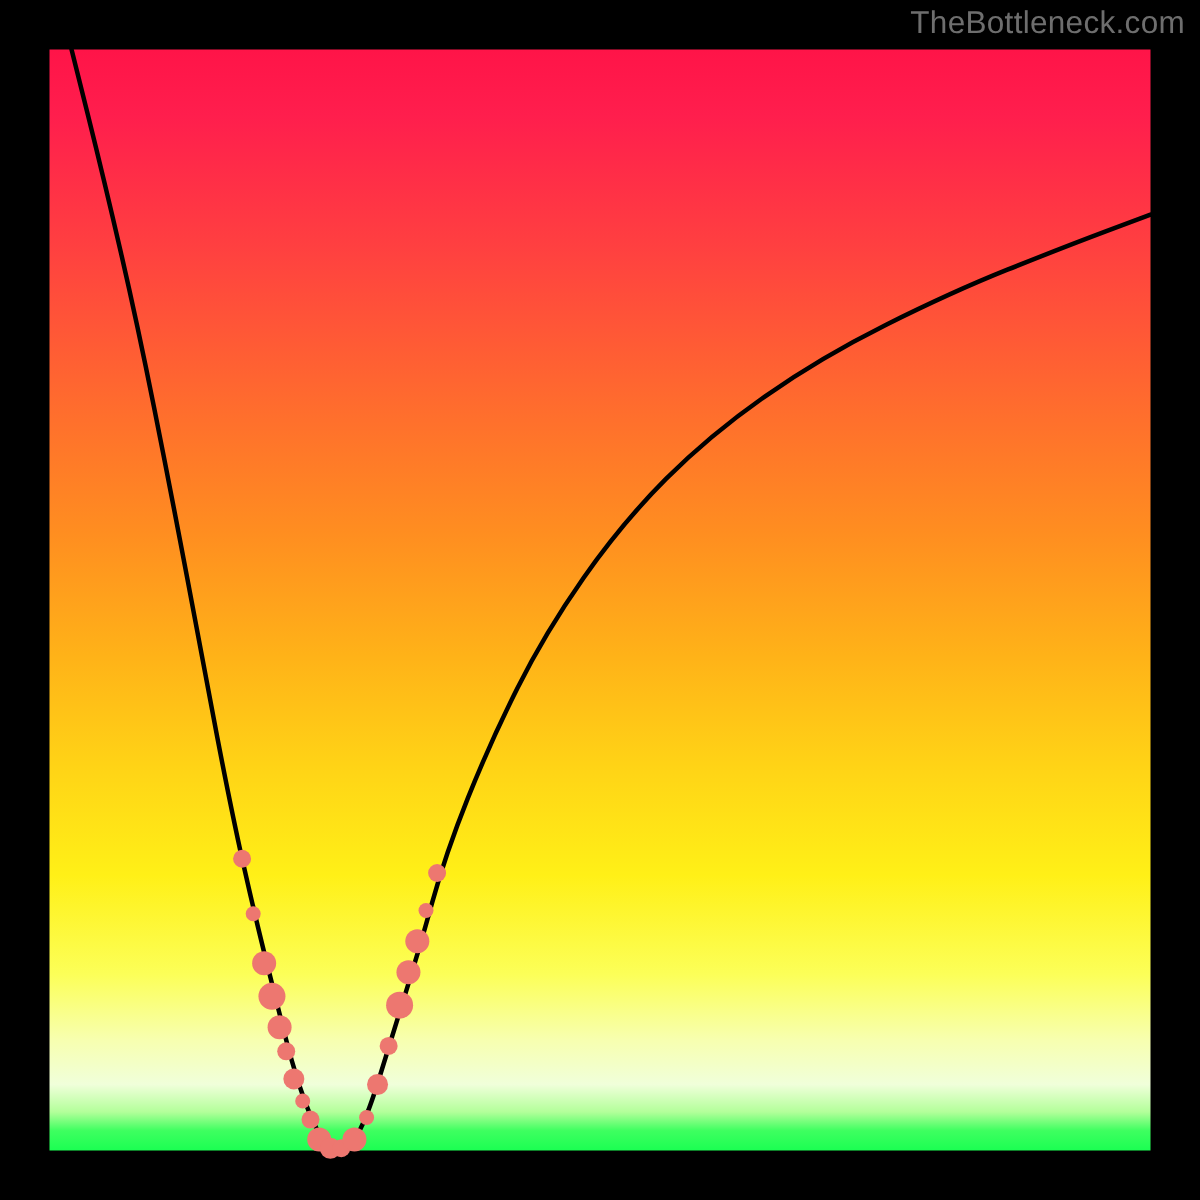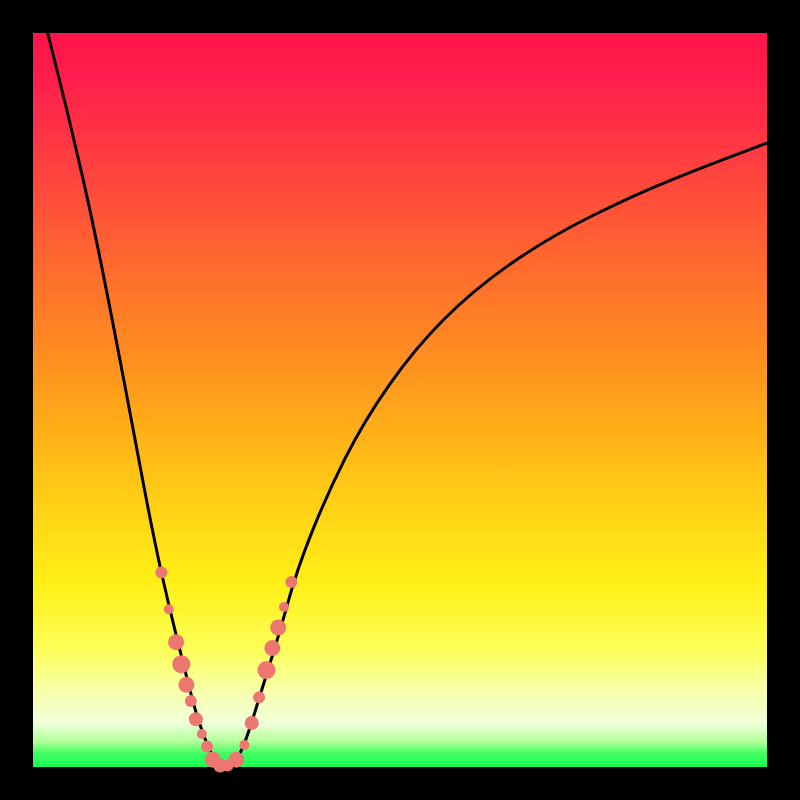--- a/index.html
+++ b/index.html
@@ -84,13 +84,14 @@
           <circle cx="218.7" cy="690.0" r="7" fill="#ed7770"></circle>
           <circle cx="226.1" cy="664.3" r="6" fill="#ed7770"></circle>
           <circle cx="233.4" cy="637.1" r="9" fill="#ed7770"></circle>
           <circle cx="239.3" cy="615.1" r="8" fill="#ed7770"></circle>
           <circle cx="245.2" cy="594.5" r="8" fill="#ed7770"></circle>
           <circle cx="251.0" cy="574.0" r="5" fill="#ed7770"></circle>
           <circle cx="258.4" cy="549.0" r="6" fill="#ed7770"></circle>
         </g>
     </svg>
   </div>
+  <div class="watermark">TheBottleneck.com</div>
 </div>
 
 </body></html>

